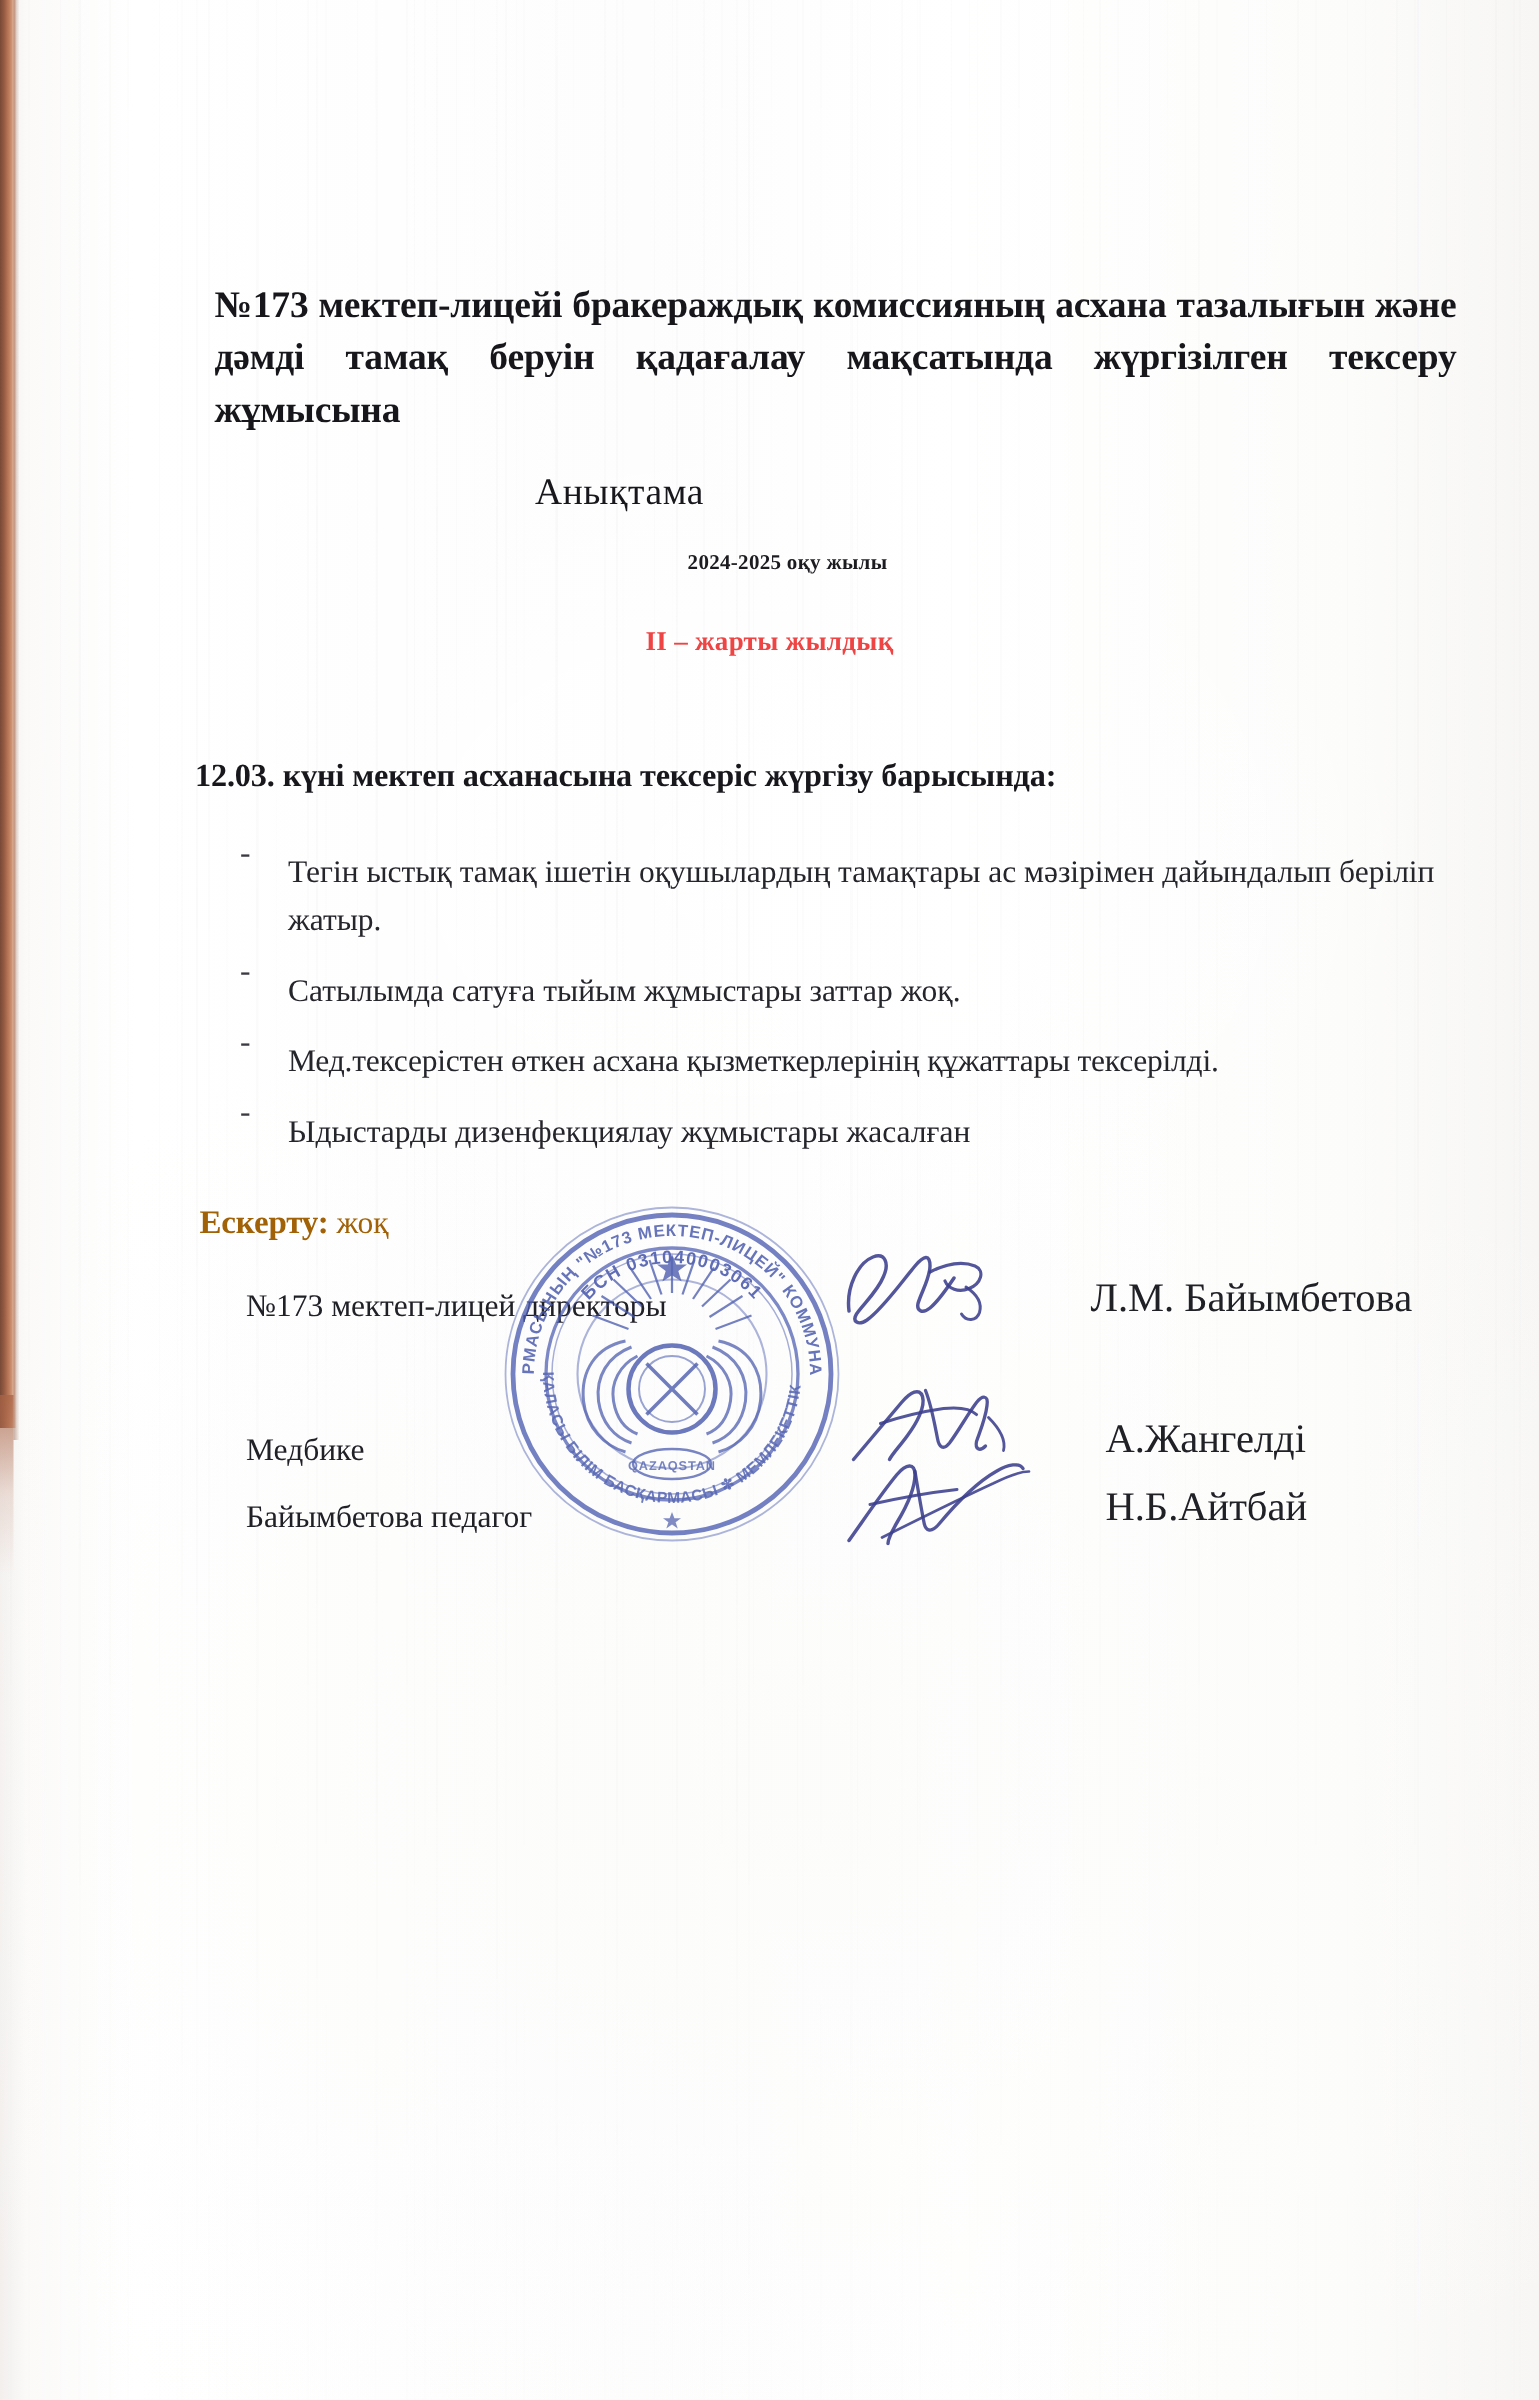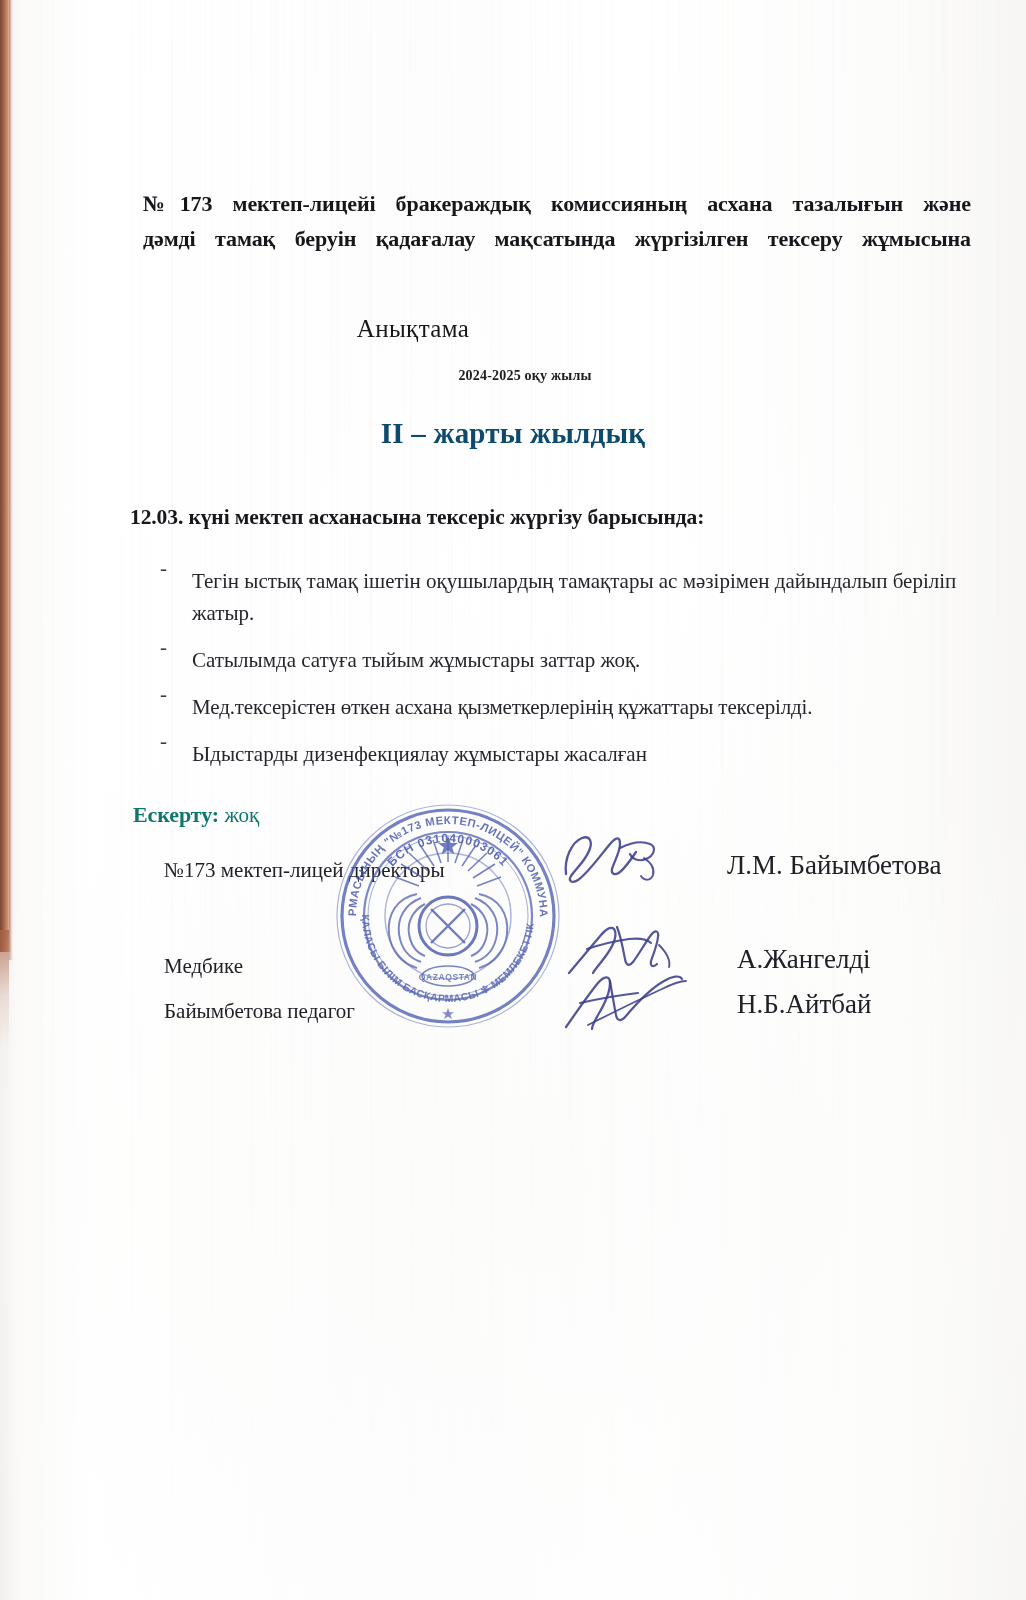--- a/index.html
+++ b/index.html
@@ -97,21 +97,21 @@
     position: absolute;
     inset: 0;
   }
 
   .doc-title {
     position: absolute;
     left: 143px;
     top: 186px;
     width: 828px;
     font-weight: bold;
-    font-size: 22px;
+    font-size: 25px;
     line-height: 35px;
     letter-spacing: -0.1px;
     text-align: justify;
     text-align-last: justify;
     color: #16161b;
   }
   .doc-title .t-line { display: block; }
 
   .anyktama {
     position: absolute;
@@ -132,23 +132,23 @@
     font-size: 14px;
     letter-spacing: 0.2px;
     color: #1b1b20;
   }
   .term {
     position: absolute;
     left: 0; top: 417px;
     width: 1026px;
     text-align: center;
     font-weight: bold;
-    font-size: 29px;
+    font-size: 18px;
     letter-spacing: 0.2px;
-    color: #0c4a6e;
+    color: #ef4444;
   }
 
   .inspection-line {
     position: absolute;
     left: 130px;
     top: 505px;
     font-weight: bold;
     font-size: 21.5px;
     letter-spacing: -0.1px;
     color: #17171c;
@@ -178,21 +178,21 @@
     flex: 1 1 auto;
     margin-top: 13px;
   }
   .finding.wide .ftext { letter-spacing: -0.15px; }
 
   .note-row {
     position: absolute;
     left: 133px;
     top: 802px;
     font-size: 21.5px;
-    color: #0f766e;
+    color: #a16207;
   }
   .note-row .note-label {
     font-weight: bold;
     font-size: 22px;
     letter-spacing: -0.1px;
   }
   .note-row .note-value {
     font-weight: normal;
     font-size: 21px;
   }

